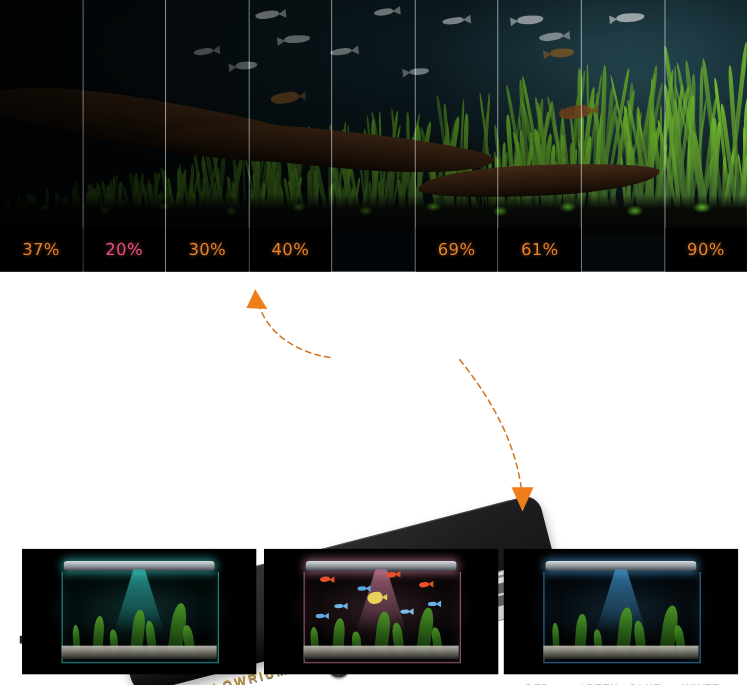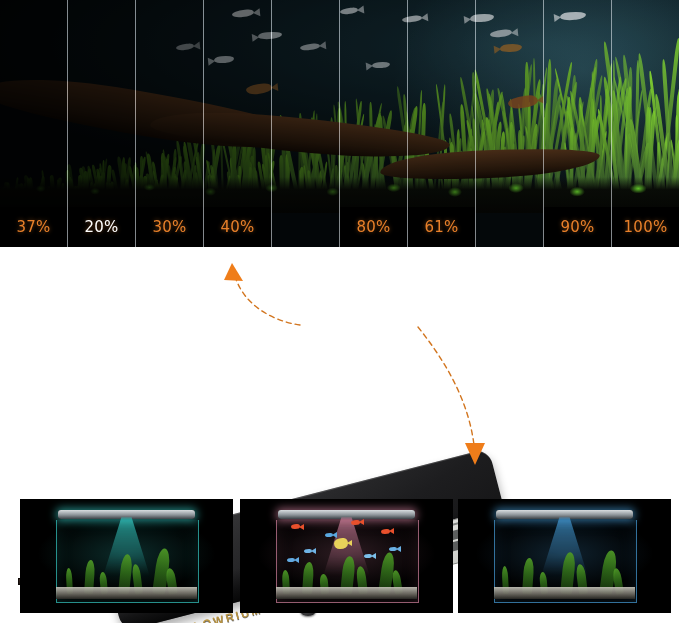--- a/index.html
+++ b/index.html
@@ -588,63 +588,57 @@
   <div class="cols" id="cols">
       <div class="col">
         <div class="dim" style="opacity: 0.767;"></div>
         <div class="labelbar">
           <span class="pct" style="color: rgb(232, 128, 42);">37%</span>
         </div>
       </div>
       <div class="col">
         <div class="dim" style="opacity: 0.642;"></div>
         <div class="labelbar">
-          <span class="pct" style="color: #ffffff;">20%</span>
+          <span class="pct" style="color: #ec4899;">20%</span>
         </div>
       </div>
       <div class="col">
         <div class="dim" style="opacity: 0.54;"></div>
         <div class="labelbar">
           <span class="pct" style="color: rgb(232, 128, 42);">30%</span>
         </div>
       </div>
       <div class="col">
         <div class="dim" style="opacity: 0.45;"></div>
         <div class="labelbar">
           <span class="pct" style="color: rgb(232, 128, 42);">40%</span>
         </div>
       </div>
       <div class="col">
         <div class="dim" style="opacity: 0.369;"></div>
       </div>
       <div class="col">
         <div class="dim" style="opacity: 0.293;"></div>
         <div class="labelbar">
-          <span class="pct" style="color: rgb(232, 128, 42);">80%</span>
+          <span class="pct" style="color: rgb(232, 128, 42);">69%</span>
         </div>
       </div>
       <div class="col">
         <div class="dim" style="opacity: 0.222;"></div>
         <div class="labelbar">
           <span class="pct" style="color: rgb(232, 128, 42);">61%</span>
         </div>
       </div>
       <div class="col">
         <div class="dim" style="opacity: 0.155;"></div>
       </div>
       <div class="col">
         <div class="dim" style="opacity: 0.091;"></div>
         <div class="labelbar">
           <span class="pct" style="color: rgb(232, 128, 42);">90%</span>
-        </div>
-      </div>
-      <div class="col">
-        <div class="dim" style="opacity: 0.03;"></div>
-        <div class="labelbar">
-          <span class="pct" style="color: rgb(232, 128, 42);">100%</span>
         </div>
       </div>
     </div>
 
 </div>
 
 <div id="mid">
 
   <div id="stairs">
       <div class="bar" style="left: 0px; width: 9px; height: 5px;"></div>

